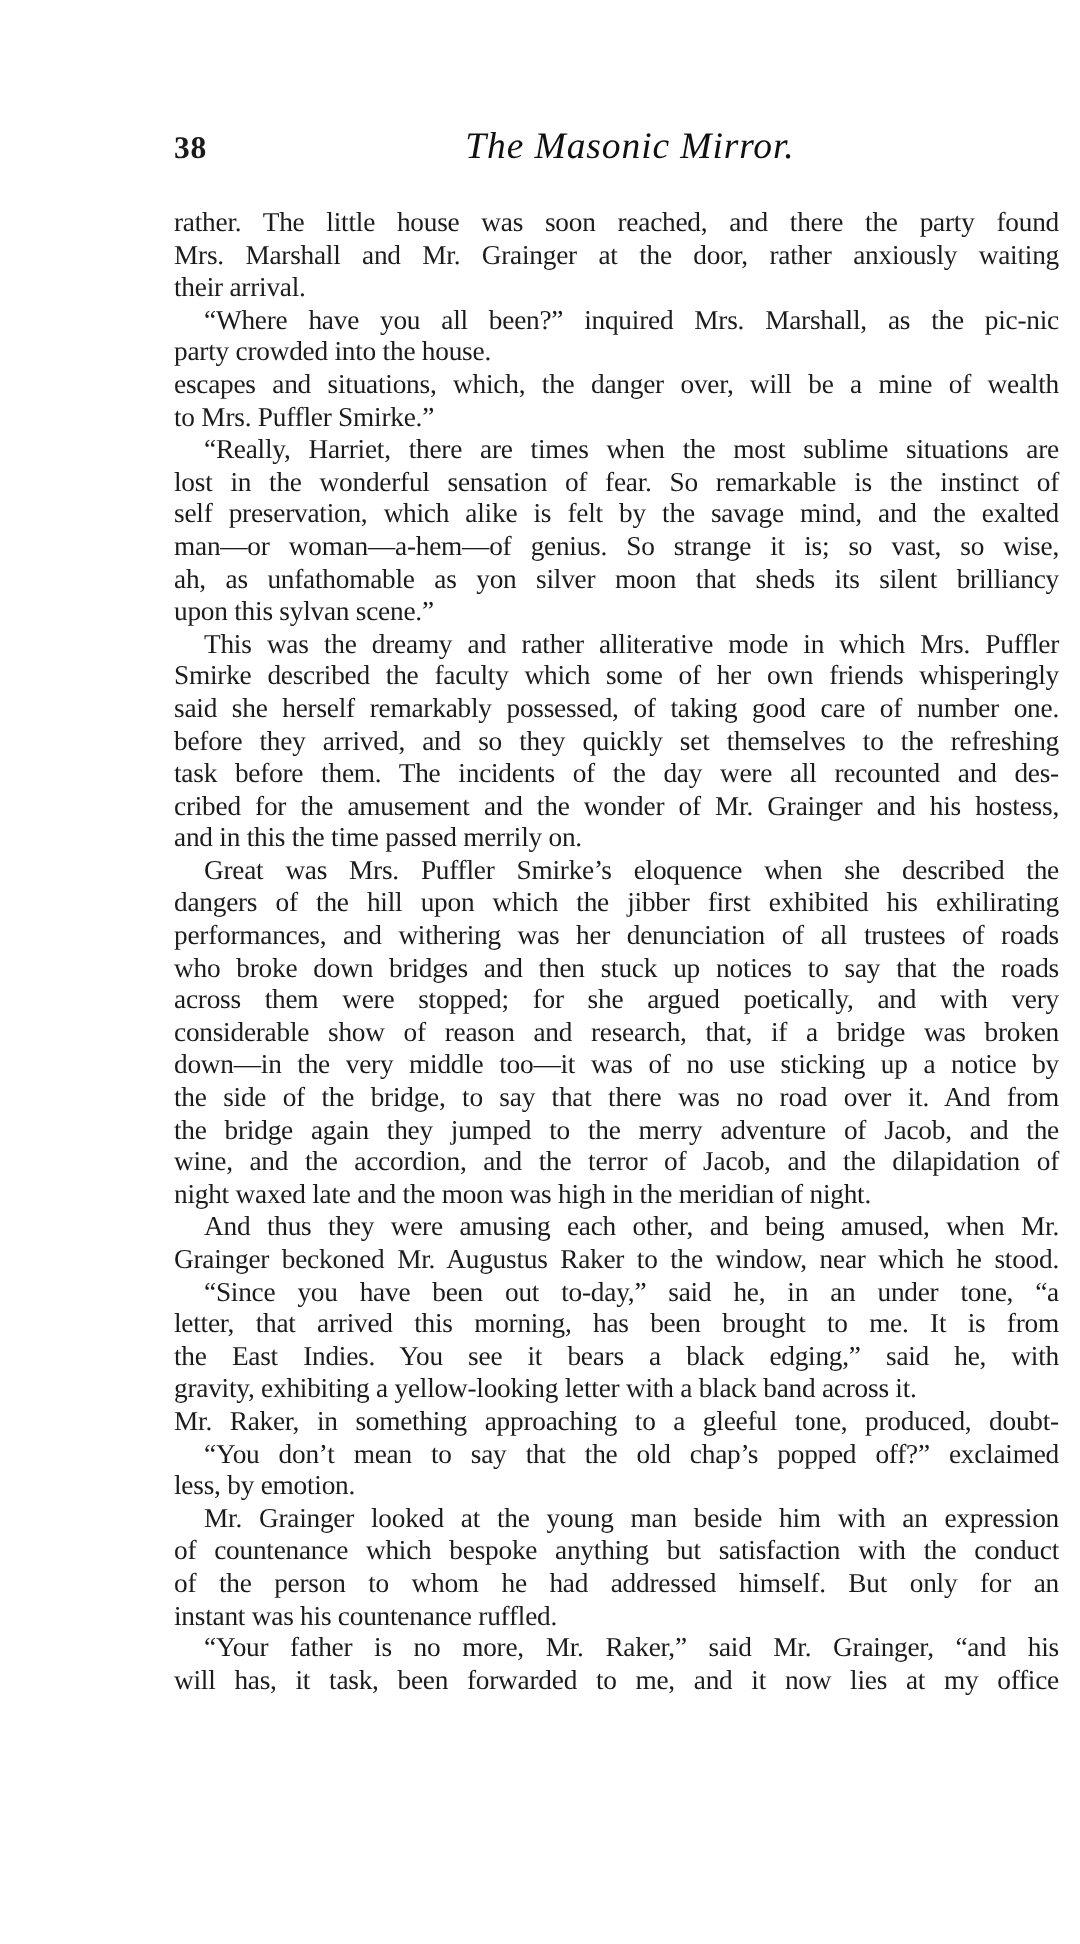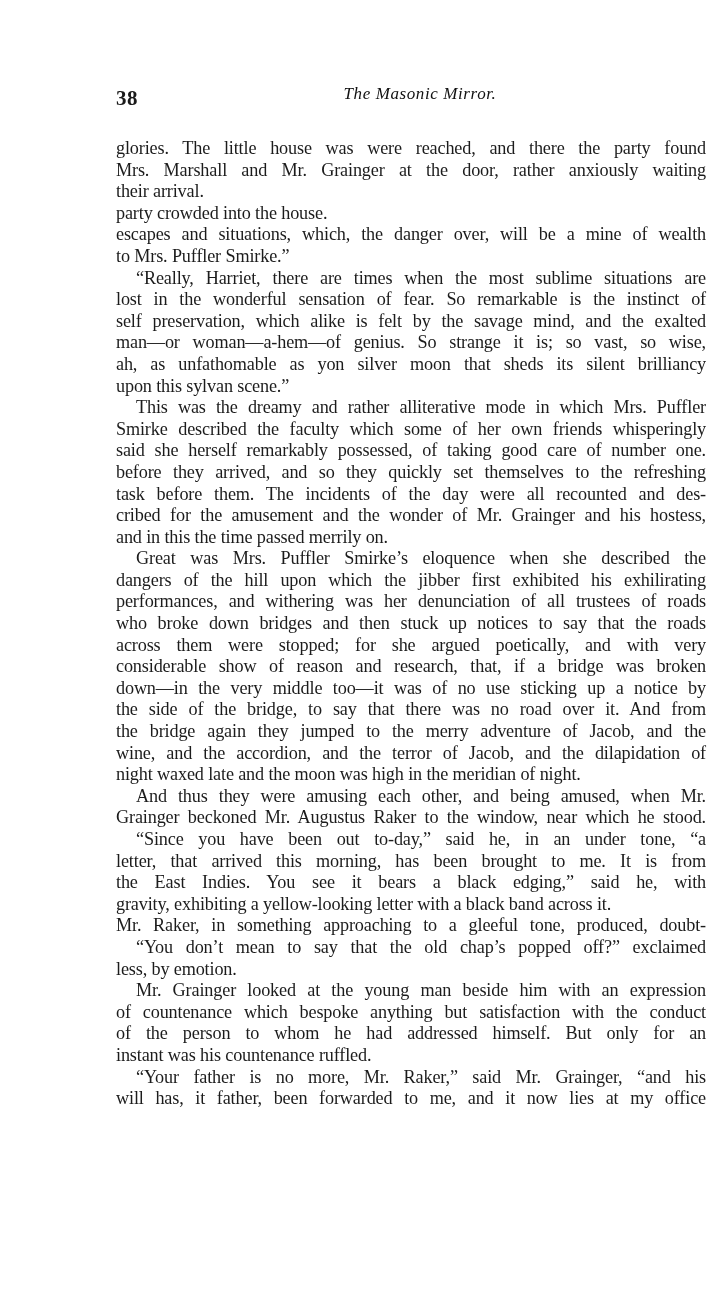--- a/index.html
+++ b/index.html
@@ -38,21 +38,21 @@
       font-weight: bold;
       letter-spacing: 0.5px;
       color: #1a1a1a;
     }
     .running-title {
       position: absolute;
       left: 0;
       right: 0;
       top: 0;
       text-align: center;
-      font-size: 17px;
+      font-size: 25px;
       font-style: italic;
       letter-spacing: 0.6px;
       color: #111;
       padding-left: 18px;
     }
     .body-text {
       position: absolute;
       top: 138px;
       left: 116px;
       width: 590px;
@@ -85,26 +85,27 @@
 <div class="page">
 
   <div class="running-head">
     <span class="page-number">38</span>
     <span class="running-title">The Masonic Mirror.</span>
   </div>
 
   <div class="body-text" id="body-text">
 
     <div class="para">
-      <span class="line">glories.  The little house was were reached, and there the party found</span>
+      <span class="line">rather.  The little house was soon reached, and there the party found</span>
       <span class="line">Mrs. Marshall and Mr. Grainger at the door, rather anxiously waiting</span>
       <span class="line last">their arrival.</span>
     </div>
 
     <div class="para">
+      <span class="line indent">“Where have you all been?” inquired Mrs. Marshall, as the pic-nic</span>
       <span class="line last">party crowded into the house.</span>
     </div>
 
     <div class="para">
       <span class="line">escapes and situations, which, the danger over, will be a mine of wealth</span>
       <span class="line last">to Mrs. Puffler Smirke.”</span>
     </div>
 
     <div class="para">
       <span class="line indent">“Really, Harriet, there are times when the most sublime situations are</span>
@@ -162,16 +163,16 @@
 
     <div class="para">
       <span class="line indent">Mr. Grainger looked at the young man beside him with an expression</span>
       <span class="line">of countenance which bespoke anything but satisfaction with the conduct</span>
       <span class="line">of the person to whom he had addressed himself.  But only for an</span>
       <span class="line last">instant was his countenance ruffled.</span>
     </div>
 
     <div class="para">
       <span class="line indent">“Your father is no more, Mr. Raker,” said Mr. Grainger, “and his</span>
-      <span class="line">will has, it father, been forwarded to me, and it now lies at my office</span>
+      <span class="line">will has, it task, been forwarded to me, and it now lies at my office</span>
     </div>
   </div>
 </div>
 
 </body></html>

